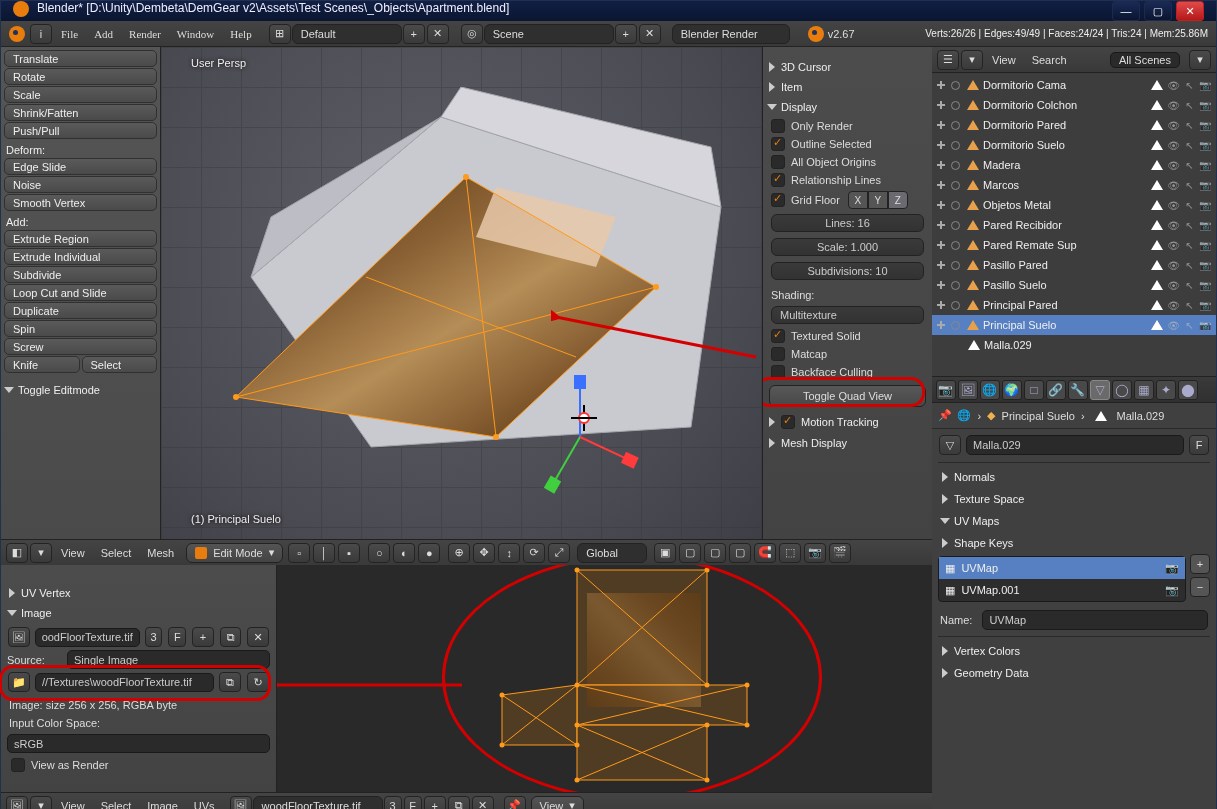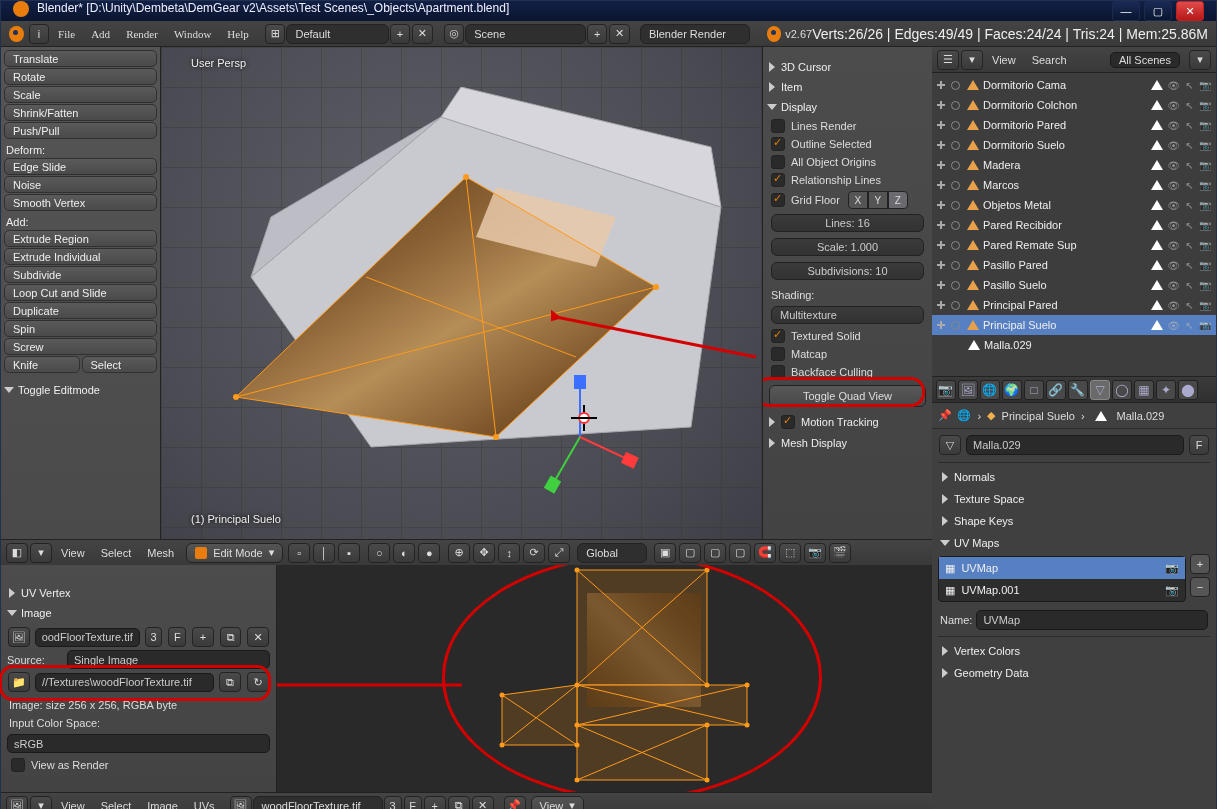--- a/index.html
+++ b/index.html
@@ -95,24 +95,24 @@
 .propsbody { flex:1; overflow:hidden; padding:2px 6px; }
 .pfield { background:#2a2a2a; border:1px solid #1a1a1a; border-radius:5px; color:#ccc; flex:1; height:20px; padding:0 6px; display:flex; align-items:center; margin:4px 0;}
 .pprow { display:flex; align-items:center; color:#eee; padding:5px 4px; cursor:pointer; }
 .pprow .tri2 { width:0;height:0; border-top:5px solid transparent; border-bottom:5px solid transparent; border-left:6px solid #ccc; margin-right:6px;}
 .pprow.open .tri2 { transform: rotate(90deg); }
 .uvmaplist { background:#2d2d2d; border:1px solid #1a1a1a; border-radius:4px; margin:2px 0; }
 .uvmapitem { display:flex; align-items:center; height:22px; padding:0 6px; color:#eee; gap:6px;}
 .uvmapitem.sel { background:#5680c2; }
 .sideicons { display:flex; flex-direction:column; gap:3px; margin-left:4px;}
 .sideicons .ic { width:20px;height:20px; background:#555; border:1px solid #222; border-radius:4px; display:flex; align-items:center; justify-content:center; color:#ddd; cursor:pointer;}
-.namerow { display:flex; align-items:center; gap:4px; color:#ddd; margin:6px 2px;}
+.namerow { display:flex; align-items:center; gap:10px; color:#ddd; margin:6px 2px;}
 .namerow .pfield { margin:0; }
 .hsep { height:1px; background:#2a2a2a; margin:3px 0; }
-.stats { font-size: 14px; color:#eee; padding-right:4px; white-space:nowrap; }
+.stats { font-size: 10px; color:#eee; padding-right:4px; white-space:nowrap; }
 .blenderlogo { width:16px;height:16px; background:#e87d0d; border-radius:50%; position:relative; margin:0 4px;}
 .blenderlogo::after{content:"";position:absolute;left:4px;top:4px;width:5px;height:5px;background:#1b335e;border-radius:50%;}
 .apt-walls { position:absolute; left:30px; top:40px; width:560px; height:380px; }
 .redoval { position:absolute; border:3px solid #d40000; border-radius:50%; pointer-events:none; }
 </style>
 </head>
 <body>
 
 <div class="window">
   <div class="titlebar">
@@ -258,21 +258,21 @@
             <div class="panelhdr">
                 <span class="tri"></span>
                 <span>Item</span>
               </div>
             <div class="panelhdr open">
                 <span class="tri"></span>
                 <span>Display</span>
               </div>
             <div class="nprow">
                 <span class="check"></span>
-                <span>Lines Render</span>
+                <span>Only Render</span>
               </div>
             <div class="nprow">
                 <span class="check on"></span>
                 <span>Outline Selected</span>
               </div>
             <div class="nprow">
                 <span class="check"></span>
                 <span>All Object Origins</span>
               </div>
             <div class="nprow">
@@ -700,27 +700,27 @@
             </div>
             <div class="hsep"></div>
             <div class="pprow">
                 <span class="tri2"></span>
                 <span>Normals</span>
               </div>
             <div class="pprow">
                 <span class="tri2"></span>
                 <span>Texture Space</span>
               </div>
+            <div class="pprow open">
+                <span class="tri2"></span>
+                <span>UV Maps</span>
+              </div>
             <div class="pprow">
                 <span class="tri2"></span>
                 <span>Shape Keys</span>
-              </div>
-            <div class="pprow open">
-                <span class="tri2"></span>
-                <span>UV Maps</span>
               </div>
             <div style="display:flex">
               <div class="uvmaplist" style="flex:1">
                 <div class="uvmapitem sel">
                     <span>▦</span>
                     <span>UVMap</span>
                     <span style="flex:1"></span>
                     <span>📷</span>
                   </div>
                 <div class="uvmapitem">

